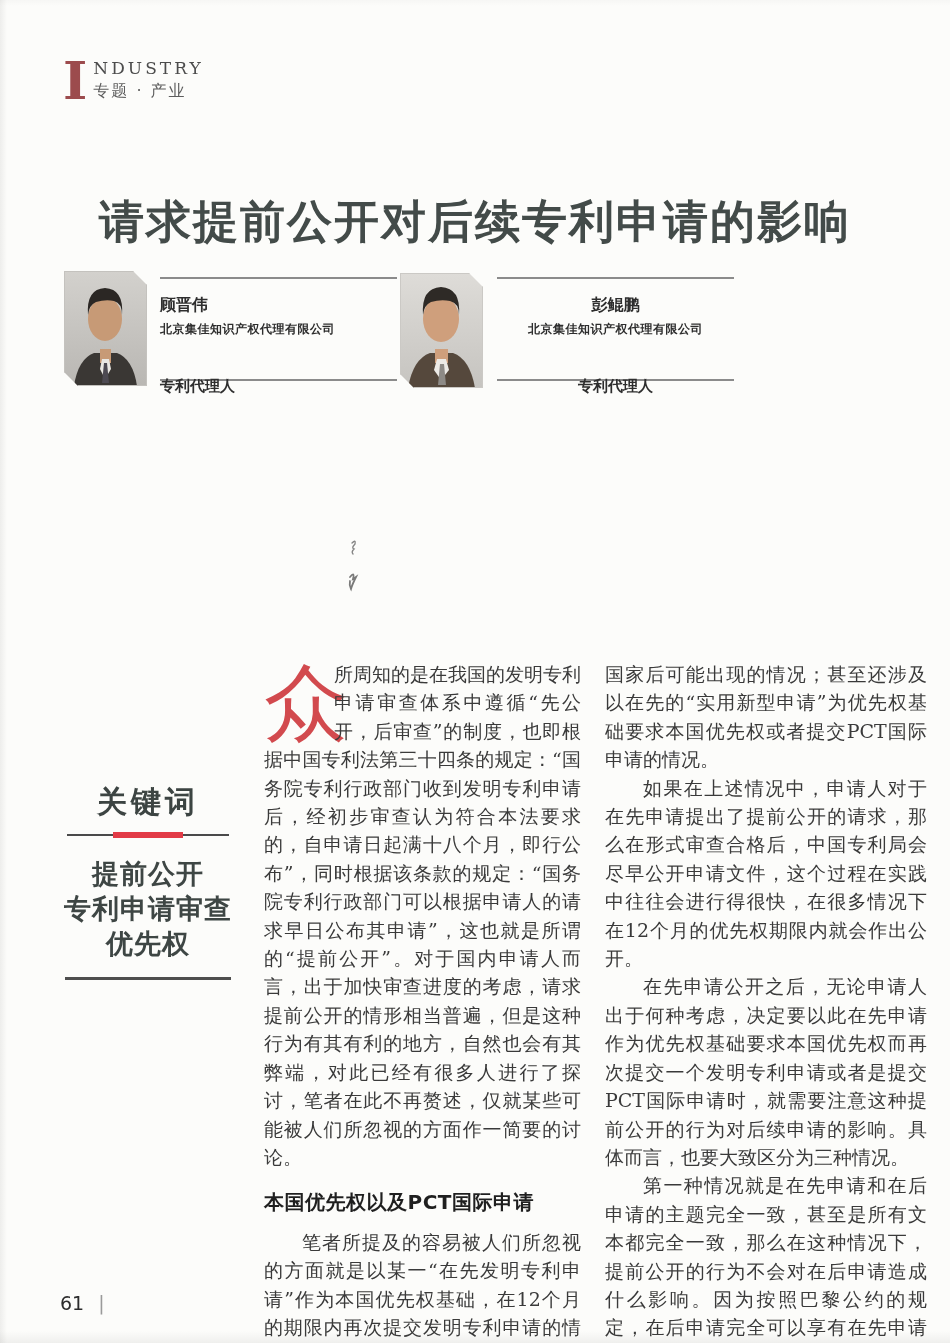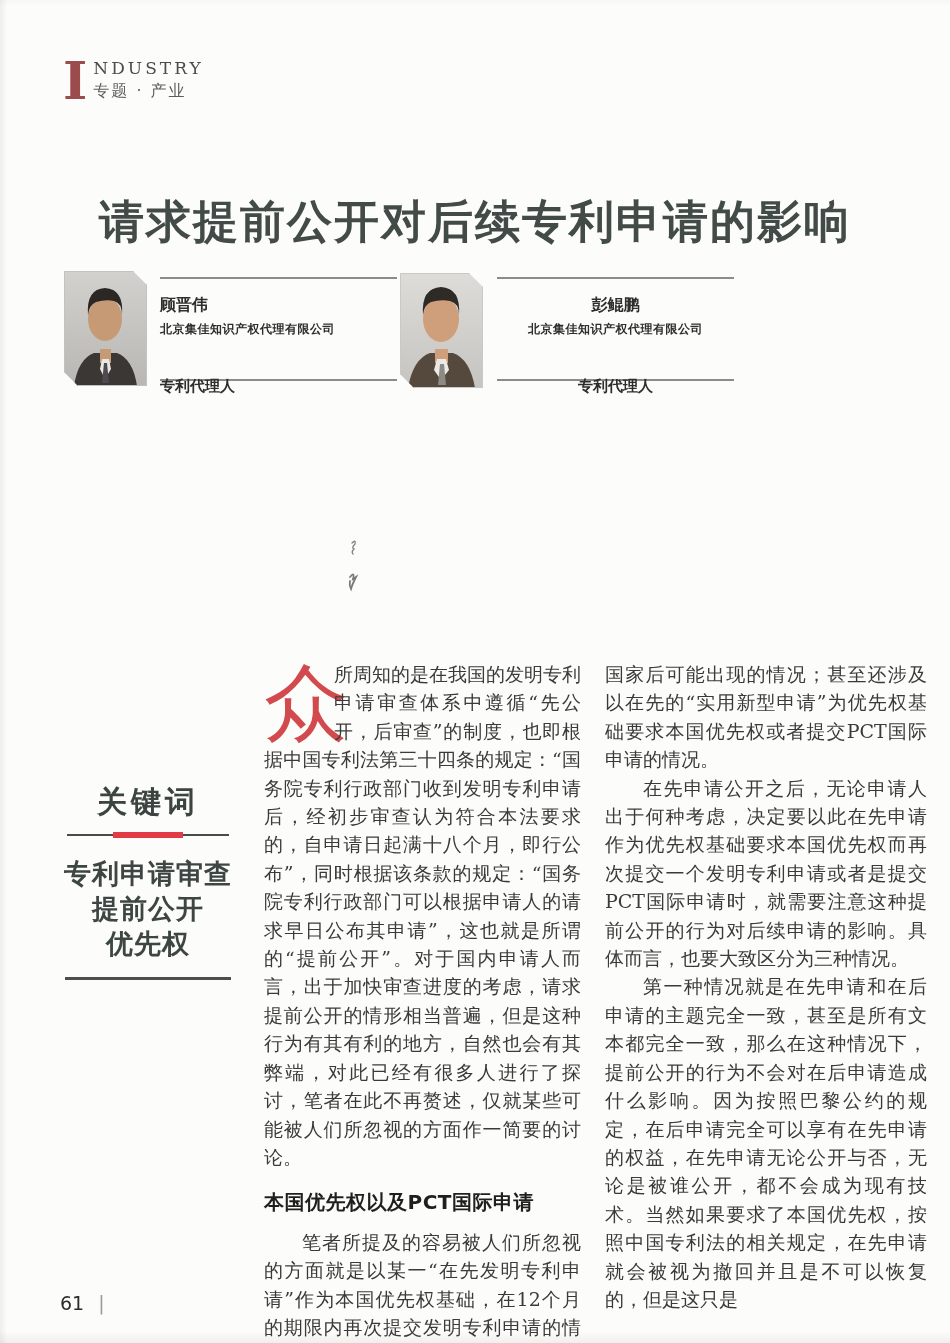--- a/index.html
+++ b/index.html
@@ -168,37 +168,38 @@
     <div class="a-role">专利代理人</div>
   </div>
 
   <aside class="keywords">
     <div class="kw-heading">关键词</div>
     <div class="kw-rule">
       <div class="kw-line"></div>
       <div class="kw-red"></div>
     </div>
     <div class="kw-items">
+      <div>提前公开</div>
       <div>专利申请审查</div>
-      <div>提前公开</div>
       <div>优先权</div>
     </div>
     <div class="kw-bottom"></div>
   </aside>
 
   <div class="col col1">
     <p>
       <span class="dropcap">众</span><span>所周知的是在我国的发明专利申请审查体系中遵循“先公开，后审查”的制度，也即根据中国专利法第三十四条的规定：“国务院专利行政部门收到发明专利申请后，经初步审查认为符合本法要求的，自申请日起满十八个月，即行公布”，同时根据该条款的规定：“国务院专利行政部门可以根据申请人的请求早日公布其申请”，这也就是所谓的“提前公开”。对于国内申请人而言，出于加快审查进度的考虑，请求提前公开的情形相当普遍，但是这种行为有其有利的地方，自然也会有其弊端，对此已经有很多人进行了探讨，笔者在此不再赘述，仅就某些可能被人们所忽视的方面作一简要的讨论。</span>
     </p>
     <h2 class="subheading">本国优先权以及PCT国际申请</h2>
     <p class="para-indent">笔者所提及的容易被人们所忽视的方面就是以某一“在先发明专利申请”作为本国优先权基础，在12个月的期限内再次提交发明专利申请的情形；或者是以此在先申请为优先权基础，在12个月的期限内提交PCT国际申请的情形以及在后续进入主要</p>
   </div>
 
   <div class="col col2">
     <p>国家后可能出现的情况；甚至还涉及以在先的“实用新型申请”为优先权基础要求本国优先权或者提交PCT国际申请的情况。</p>
+    <p class="para-indent">如果在上述情况中，申请人对于在先申请提出了提前公开的请求，那么在形式审查合格后，中国专利局会尽早公开申请文件，这个过程在实践中往往会进行得很快，在很多情况下在12个月的优先权期限内就会作出公开。</p>
     <p class="para-indent">在先申请公开之后，无论申请人出于何种考虑，决定要以此在先申请作为优先权基础要求本国优先权而再次提交一个发明专利申请或者是提交PCT国际申请时，就需要注意这种提前公开的行为对后续申请的影响。具体而言，也要大致区分为三种情况。</p>
     <p class="para-indent">第一种情况就是在先申请和在后申请的主题完全一致，甚至是所有文本都完全一致，那么在这种情况下，提前公开的行为不会对在后申请造成什么影响。因为按照巴黎公约的规定，在后申请完全可以享有在先申请的权益，在先申请无论公开与否，无论是被谁公开，都不会成为现有技术。当然如果要求了本国优先权，按照中国专利法的相关规定，在先申请就会被视为撤回并且是不可以恢复的，但是这只是</p>
   </div>
 
   <div class="pagenum">
     <span>61</span><span class="bar">|</span>
   </div>
 
   <svg class="artifacts" viewBox="0 0 40 70">
     <path d="M14 8 Q18 4 17 9 Q13 13 16 14 Q13 17 15 19" fill="none" stroke="#5f5f5f" stroke-width="1.4" stroke-linecap="round"></path>

